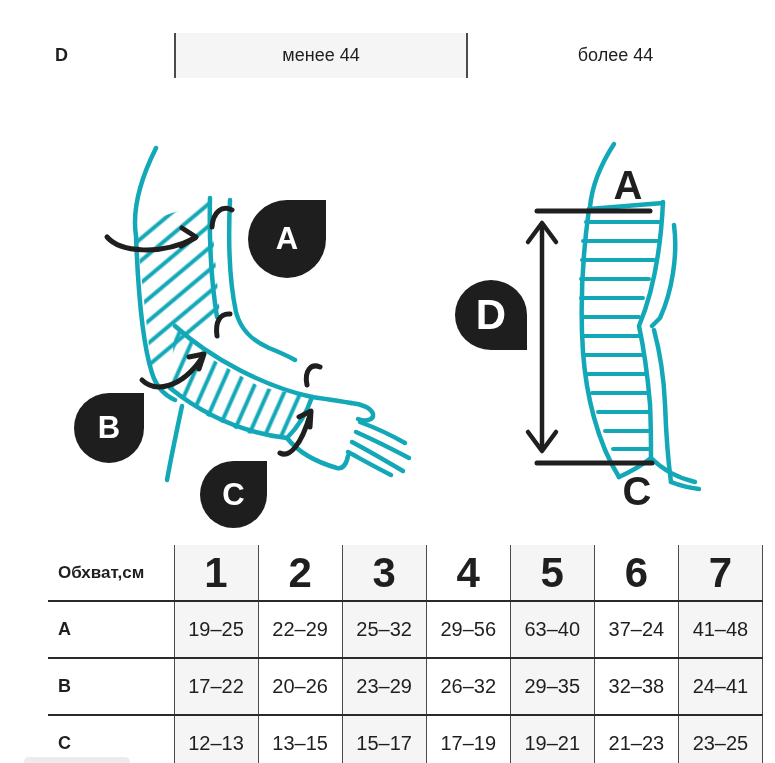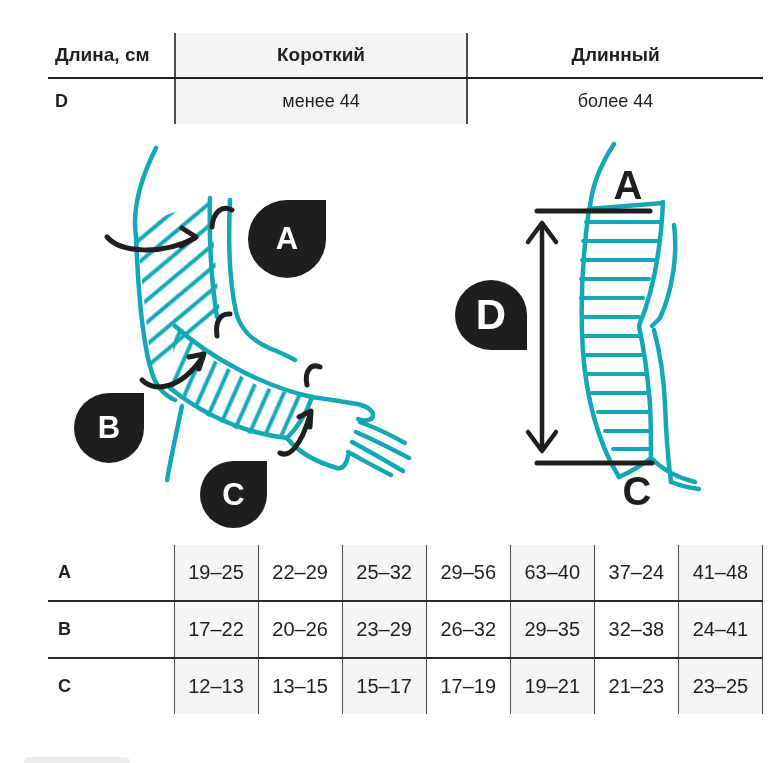--- a/index.html
+++ b/index.html
@@ -51,25 +51,20 @@
 
 <div class="page">
 
   <table class="length-table">
     <colgroup>
         <col style="width:127px">
         <col style="width:292px">
         <col style="width:296px">
       </colgroup>
     <tbody>
-        <tr class="head-row">
-      <td class="hlabel">Длина, см</td>
-      <td class="mid">Короткий</td>
-      <td class="endcol">Длинный</td>
-    </tr>
     <tr class="data-row">
       <td class="hlabel">D</td>
       <td class="mid">менее 44</td>
       <td class="endcol">более 44</td>
     </tr>
   </tbody>
     </table>
 
   <svg class="arm-svg" viewBox="0 0 360 400" aria-hidden="true">
     <defs>
@@ -168,20 +163,30 @@
       <col style="width:126px">
         <col>
         <col>
         <col>
         <col>
         <col>
         <col>
         <col>
     </colgroup>
     <tbody>
+        <tr class="gt-head">
+      <td class="rlabel">Обхват,см</td>
+      <td class="sizecell shade">1</td>
+      <td class="sizecell">2</td>
+      <td class="sizecell shade">3</td>
+      <td class="sizecell">4</td>
+      <td class="sizecell shade">5</td>
+      <td class="sizecell">6</td>
+      <td class="sizecell shade lastcol">7</td>
+    </tr>
     <tr class="gt-row">
       <td class="rlabel">A</td>
       <td class="sizecell shade">19–25</td>
       <td class="sizecell">22–29</td>
       <td class="sizecell shade">25–32</td>
       <td class="sizecell">29–56</td>
       <td class="sizecell shade">63–40</td>
       <td class="sizecell">37–24</td>
       <td class="sizecell shade lastcol">41–48</td>
     </tr>

